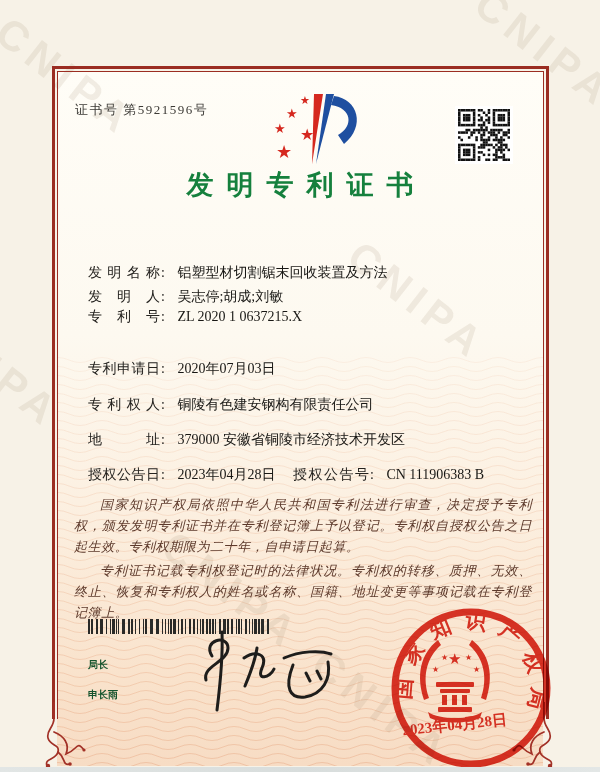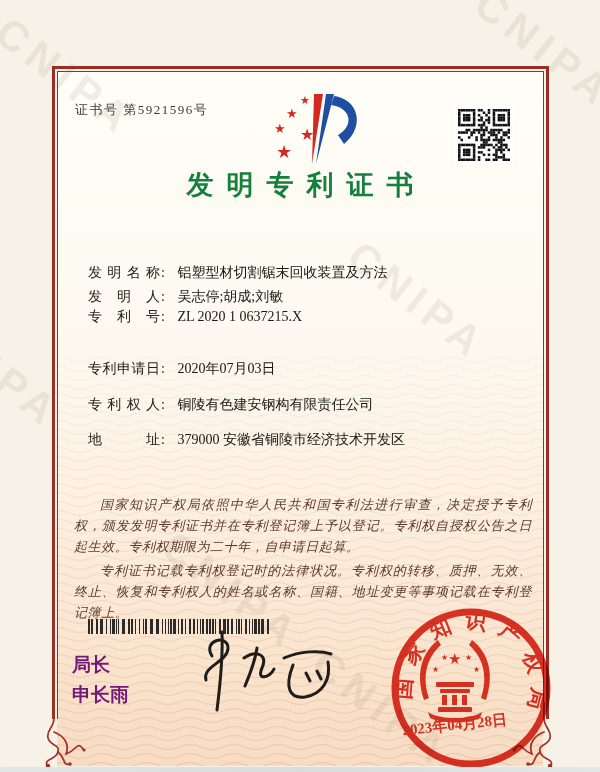--- a/index.html
+++ b/index.html
@@ -36,22 +36,22 @@
   .flabel{display:inline-block;width:72px;text-align:justify;text-align-last:justify;color:#24221f;}
   .fcolon{display:inline-block;margin-left:1px;}
   .fvalue{margin-left:9px;font-weight:500;color:#181714;}
   .fgroup2{position:absolute;left:205px;top:0;}
 
   .paras{position:absolute;left:70px;top:494px;width:462px;font-size:13px;line-height:21px;
       color:#5c392b;font-style:italic;letter-spacing:0.6px;text-align:justify;}
   .paras p{margin:0 0 3px 4px;text-indent:2em;}
 
   .barcode{position:absolute;left:88px;top:619px;}
-  .director{position:absolute;left:72px;top:650px;font-family:"Liberation Sans","DejaVu Sans",sans-serif;
-      font-size:19px;font-weight:bold;color:#701a75;line-height:30px;}
+  .director{position:absolute;left:88px;top:650px;font-family:"Liberation Sans","DejaVu Sans",sans-serif;
+      font-size:10px;font-weight:bold;color:#14532d;line-height:30px;}
   .signature{position:absolute;left:178px;top:628px;}
 
   .seal{position:absolute;left:388px;top:604px;z-index:5;opacity:0.93;mix-blend-mode:multiply;}
 
   .page-edge{position:absolute;left:0;bottom:0;width:600px;height:5px;z-index:6;
       background:linear-gradient(90deg,#e2e6e5,#d8dddc 50%,#e3e7e6);}
 </style>
 </head>
 <body>
 
@@ -403,20 +403,28 @@
       <span class="fvalue">2020年07月03日</span>
     </div>
     <div class="frow" style="top:396px;">
       <span class="flabel">专利权人</span><span class="fcolon">:</span>
       <span class="fvalue">铜陵有色建安钢构有限责任公司</span>
     </div>
     <div class="frow" style="top:431px;">
       <span class="flabel">地址</span><span class="fcolon">:</span>
       <span class="fvalue">379000 安徽省铜陵市经济技术开发区</span>
     </div>
+    <div class="frow" style="top:466px;">
+      <span class="flabel">授权公告日</span><span class="fcolon">:</span>
+      <span class="fvalue">2023年04月28日</span>
+      <span class="fgroup2">
+        <span class="flabel" style="width:76px;">授权公告号</span><span class="fcolon">:</span>
+        <span class="fvalue">CN 111906383 B</span>
+      </span>
+    </div>
 
     <div class="paras">
       <p>国家知识产权局依照中华人民共和国专利法进行审查，决定授予专利权，颁发发明专利证书并在专利登记簿上予以登记。专利权自授权公告之日起生效。专利权期限为二十年，自申请日起算。</p>
       <p>专利证书记载专利权登记时的法律状况。专利权的转移、质押、无效、终止、恢复和专利权人的姓名或名称、国籍、地址变更等事项记载在专利登记簿上。</p>
     </div>
 
     <svg class="barcode" id="barcode-svg" width="183" height="15">
         <rect x="0" y="0" width="2" height="15" fill="#2a2a28"></rect>
         <rect x="3" y="0" width="2" height="15" fill="#2a2a28"></rect>
         <rect x="8" y="0" width="2" height="15" fill="#2a2a28"></rect>

